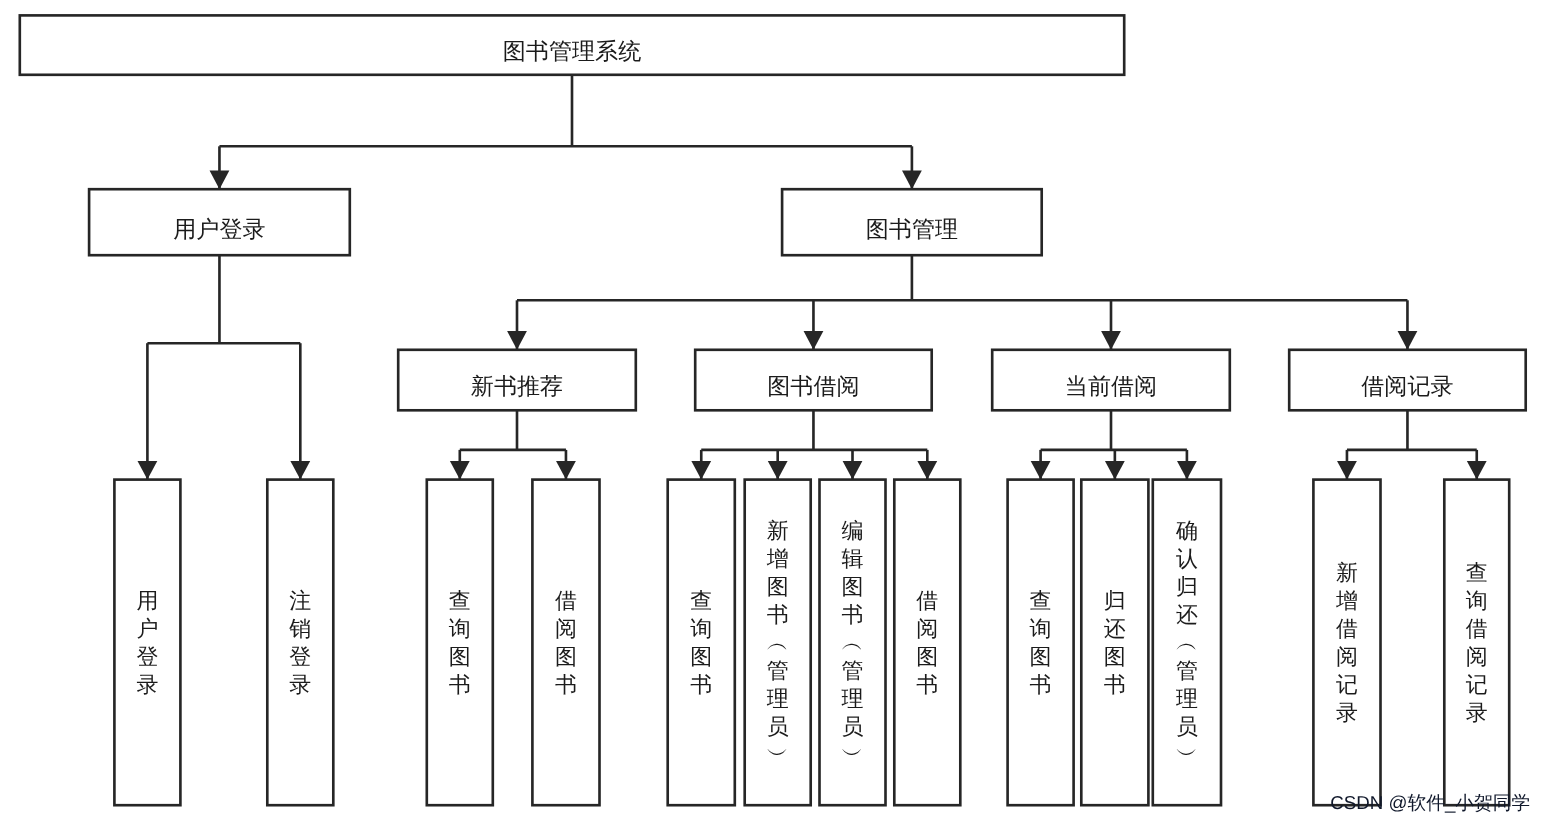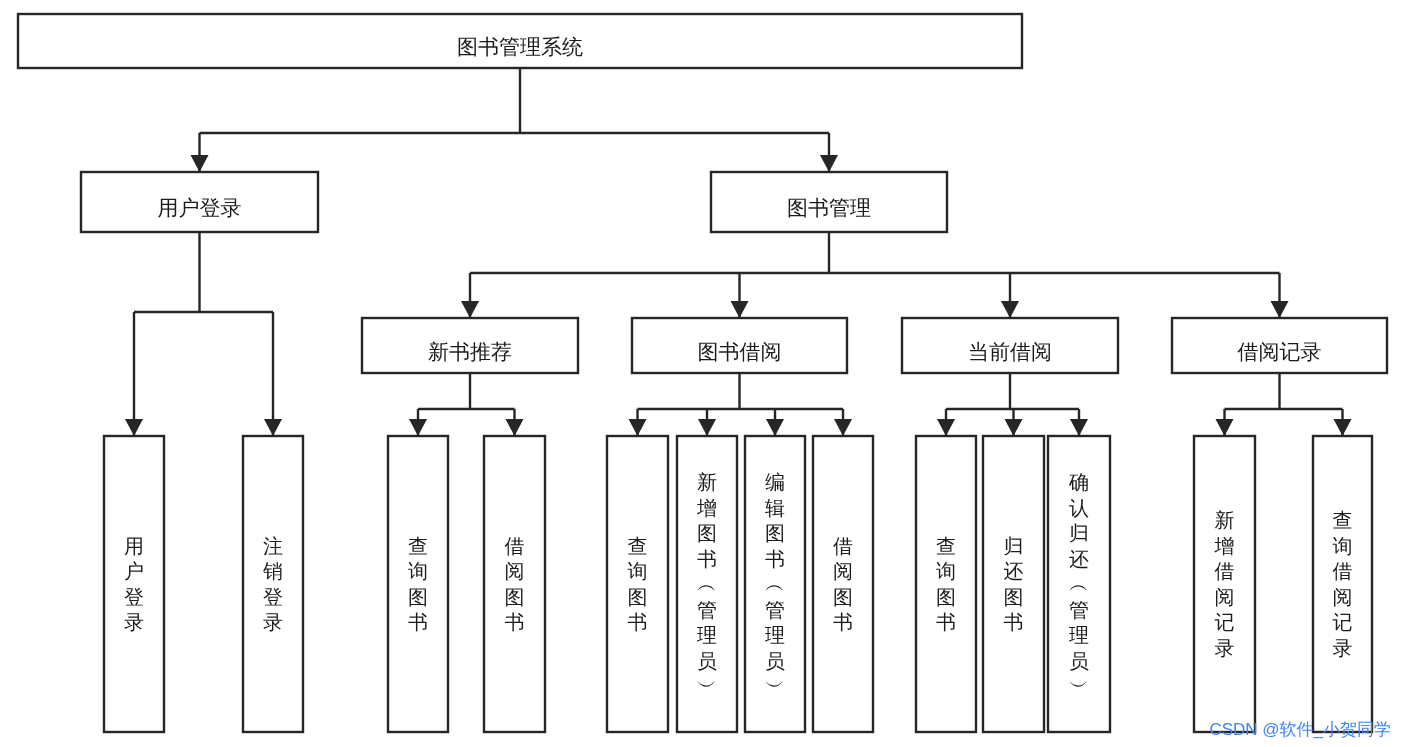--- a/index.html
+++ b/index.html
@@ -49,21 +49,21 @@
   .arrow-head {
     fill: #262626;
     stroke: none;
   }
   .watermark {
     position: absolute;
     right: 14px;
     bottom: 6px;
     font-family: "Liberation Sans", "DejaVu Sans", sans-serif;
     font-size: 17px;
-    color: #3b82f6;
+    color: #0f172a;
     white-space: nowrap;
     user-select: none;
     pointer-events: none;
   }
 </style>
 </head>
 <body>
 
 <div id="diagram-root">
 

